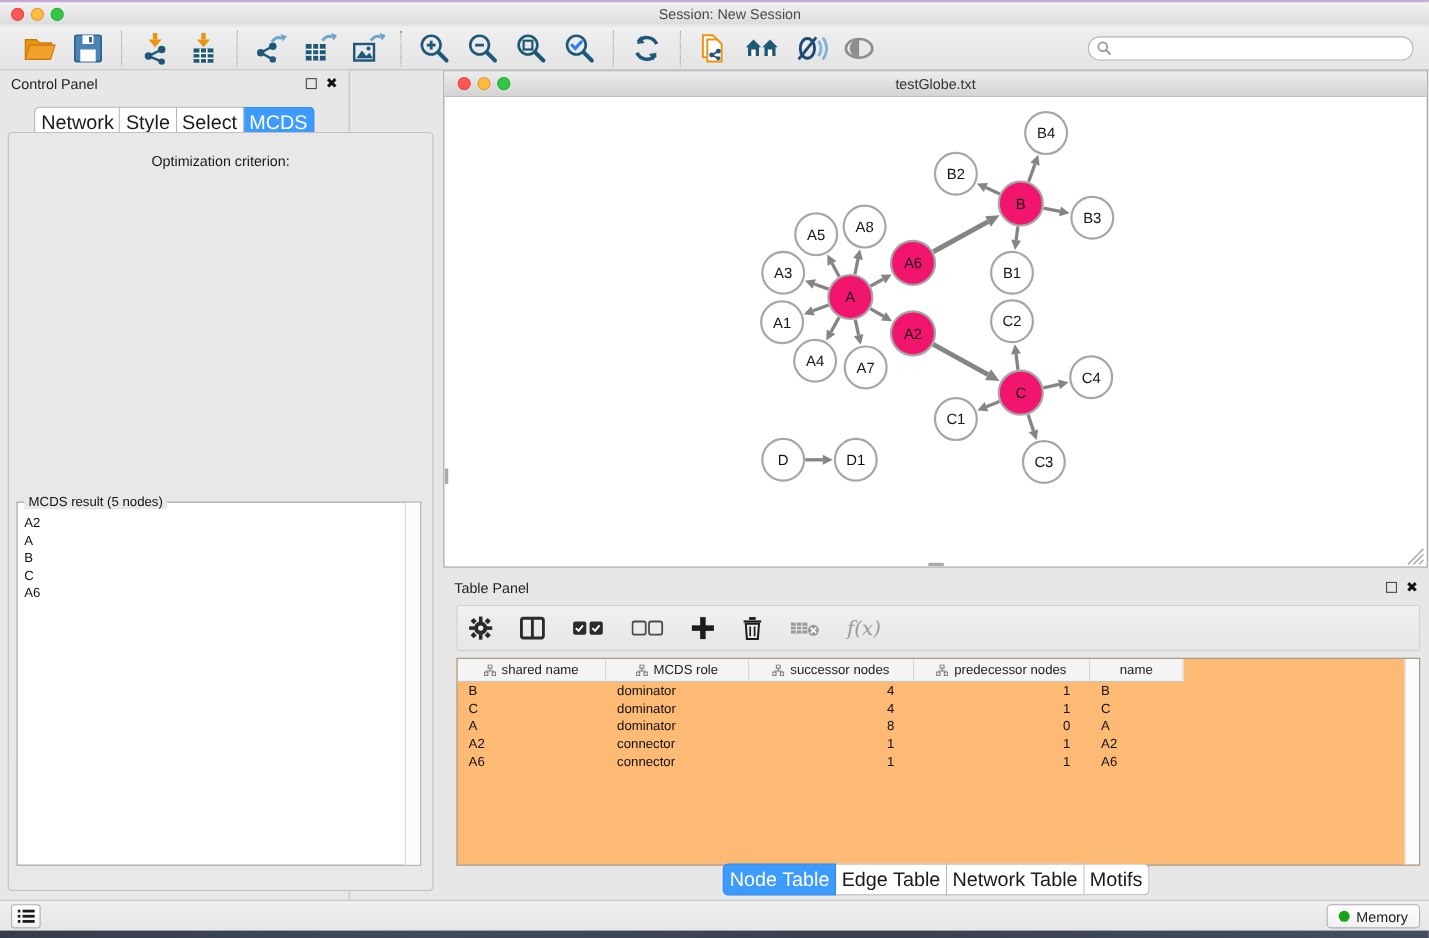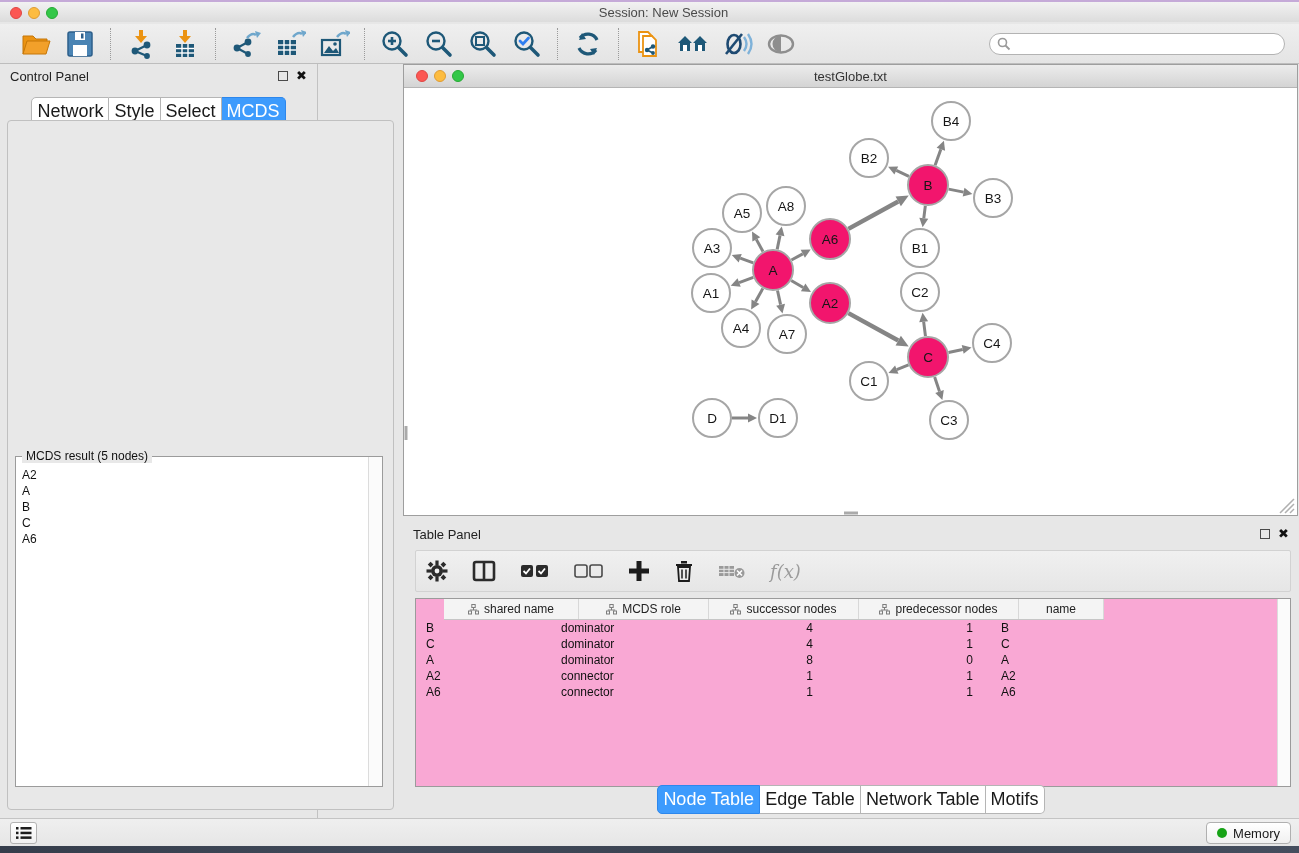--- a/index.html
+++ b/index.html
@@ -70,21 +70,21 @@
   .net-titlebar .title { position:absolute; left:0; right:0; top:4px; text-align:center; font-size:13px; color:#333; }
   .net-canvas { position:absolute; left:0; top:23px; width:893px; height:427px; }
 
   
   .tpanel { position:absolute; left:403px; top:520px; width:896px; height:298px; background:#e7e7e7; }
   .tp-head { position:absolute; left:10px; right:10px; top:3px; height:22px; display:flex; align-items:center; }
   .tp-toolbar { position:absolute; left:12px; top:30px; width:876px; height:42px; background:linear-gradient(#f0f0f0,#e6e6e6); border:1px solid #d2d2d2; border-radius:2px; display:flex; align-items:center; padding:0 10px; gap:24px; }
   .tt-btn { display:flex; align-items:center; justify-content:center; height:30px; }
   .fx-label { font-family:"DejaVu Serif",serif; font-style:italic; font-size:18px; color:#9b9b9b; }
 
-  .data-table { position:absolute; left:12px; top:78px; width:876px; height:189px; background:#f9a8d4; border:1px solid #9b9b9b; overflow:hidden;padding-left:28px; }
+  .data-table { position:absolute; left:12px; top:78px; width:876px; height:189px; background:#fdba74; border:1px solid #9b9b9b; overflow:hidden; }
   .tbl-headrow { display:flex; height:21px; background:#f4f4f4; border-bottom:1px solid #c6c6c6; width:660px; }
   .th-cell { display:flex; align-items:center; justify-content:center; gap:5px; font-size:12px; color:#222; border-right:1px solid #d8d8d8; height:100%; }
   .tbl-body { position:absolute; left:0; top:21px; }
   .tbl-row { display:flex; height:16px; align-items:center; }
   .td-cell { font-size:12px; color:#111; padding:0 10px; white-space:nowrap; overflow:hidden; }
   .td-num { text-align:right; padding-right:18px; }
   .tbl-scroll { position:absolute; right:0; top:0; width:13px; height:100%; background:#fbfbfb; border-left:1px solid #dcdcdc; }
   .tp-tabs-row { position:absolute; left:0; bottom:4px; width:100%; display:flex; justify-content:center; }
 
   
@@ -278,20 +278,21 @@
   </div>
   <div class="cp-tabs-row">
     <div class="segmented" id="cp-tabs">
         <button class="seg-btn">Network</button>
         <button class="seg-btn">Style</button>
         <button class="seg-btn">Select</button>
         <button class="seg-btn active">MCDS</button>
       </div>
   </div>
   <div class="cp-body">
+    <div class="opt-label">Optimization criterion:</div>
     <div class="result-box">
       <span class="result-legend">MCDS result (5 nodes)</span>
       <div class="result-list" id="mcds-list">
           <div>A2</div>
           <div>A</div>
           <div>B</div>
           <div>C</div>
           <div>A6</div>
         </div>
       <div class="result-scroll"></div>

